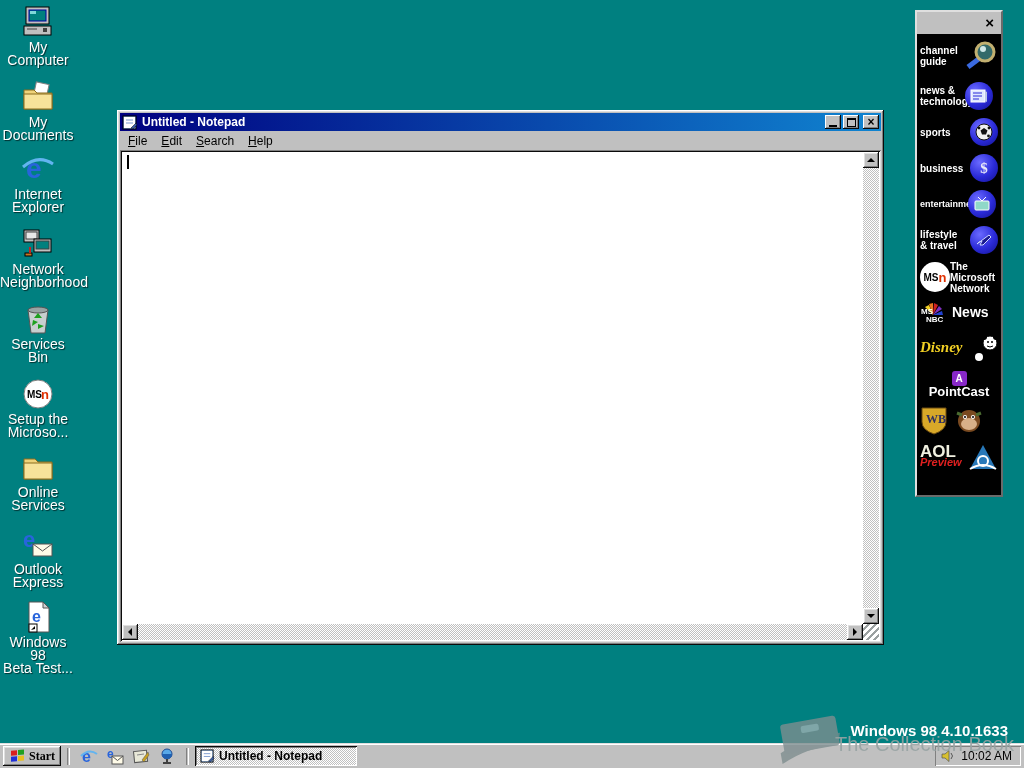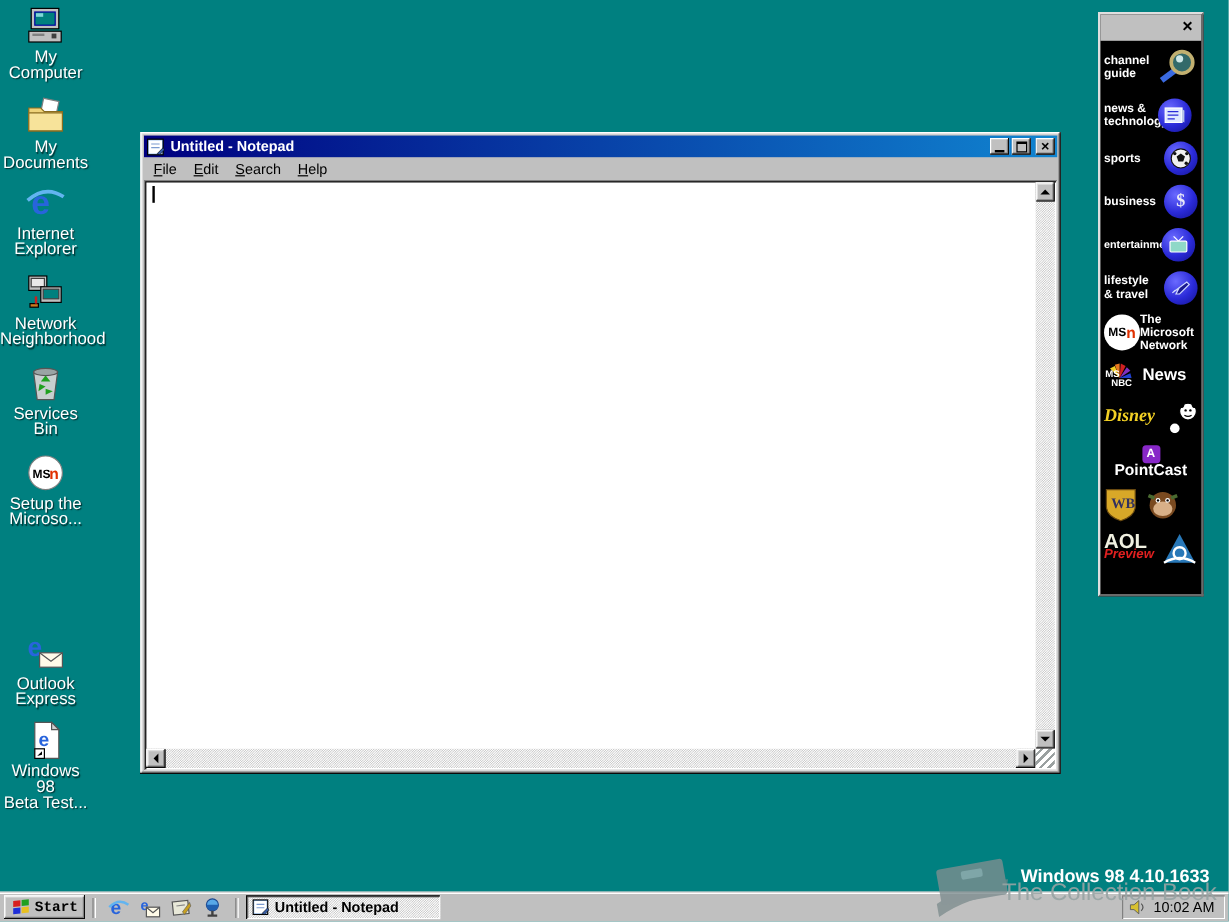--- a/index.html
+++ b/index.html
@@ -169,20 +169,30 @@
       <svg width="34" height="34" viewBox="0 0 34 34">
         <circle cx="17" cy="17" r="14" fill="#fff" stroke="#808080"></circle>
         <text x="6" y="21" font-size="10" font-weight="bold" fill="#000" font-family="Liberation Sans, sans-serif">MS</text>
         <text x="20" y="22" font-size="13" font-weight="bold" fill="#e03000" font-family="Liberation Sans, sans-serif">n</text>
       </svg>
     </div>
     <div class="lbl pre">Setup the
 Microso...</div>
   </div>
 
+  <div class="desk-icon" style="top:450px">
+    <div class="ico">
+      <svg width="34" height="34" viewBox="0 0 34 34">
+        <path d="M3 9 h11 l3 3 h14 v17 H3 z" fill="#efd37a" stroke="#8a6d1f"></path>
+        <path d="M3 13 h28 v16 H3 z" fill="#f7e39a" stroke="#8a6d1f"></path>
+      </svg>
+    </div>
+    <div class="lbl pre">Online
+Services</div>
+  </div>
 
   <div class="desk-icon" style="top:527px">
     <div class="ico">
       <svg width="34" height="34" viewBox="0 0 34 34">
         <text x="2" y="20" font-size="22" font-weight="bold" fill="#2864dc" font-family="Liberation Sans, sans-serif">e</text>
         <rect x="12" y="17" width="19" height="12" fill="#fffbe8" stroke="#555"></rect>
         <path d="M12 17 l9.5 7 l9.5 -7" fill="none" stroke="#555"></path>
       </svg>
     </div>
     <div class="lbl pre">Outlook
@@ -413,21 +423,21 @@
       <g transform="rotate(-10 45 27)" fill="#78888a">
         <path d="M14 34 q30 -14 62 -10 l-4 12 q-30 -4 -58 9 z" opacity=".9"></path>
         <rect x="18" y="6" width="56" height="30" rx="3" fill="#7e8e90"></rect>
         <rect x="38" y="11" width="18" height="7" rx="2" fill="#9fb0b2"></rect>
       </g>
     </svg>
   </div>
   <div class="wm-text">The Collection Book</div>
 
   <div class="taskbar">
-    <button class="start-btn r" style="border:none; font-family:Liberation Mono, monospace;">
+    <button class="start-btn r" style="border:none; font-family:Liberation Serif, serif;">
       <span>
         <svg width="16" height="14" viewBox="0 0 16 14">
           <g transform="skewY(-6) translate(0,1)">
             <rect x="2" y="1" width="6" height="5" fill="#d82020"></rect>
             <rect x="9" y="1" width="6" height="5" fill="#20a020"></rect>
             <rect x="2" y="7" width="6" height="5" fill="#2030d8"></rect>
             <rect x="9" y="7" width="6" height="5" fill="#e8c020"></rect>
           </g>
         </svg>
       </span>

